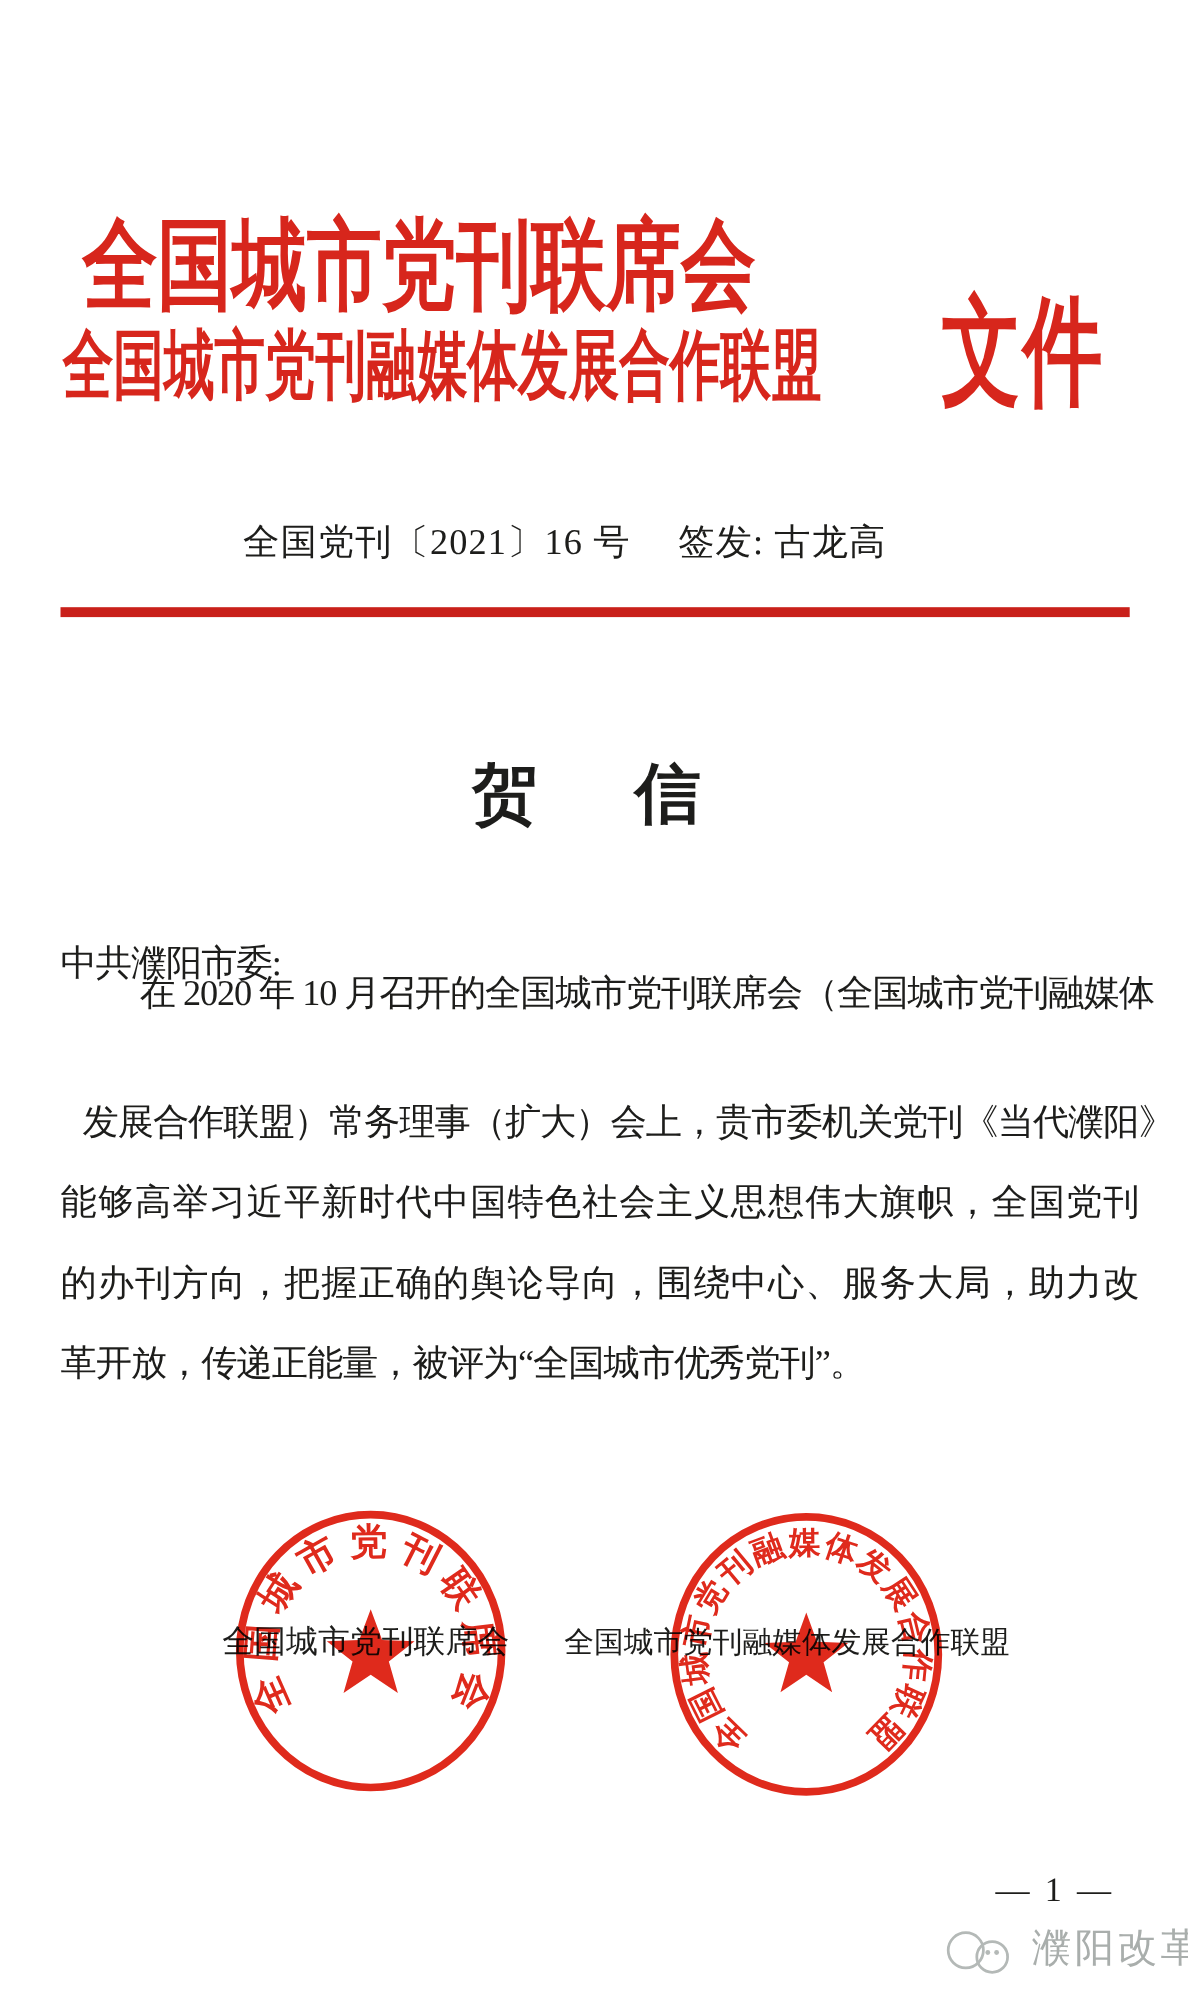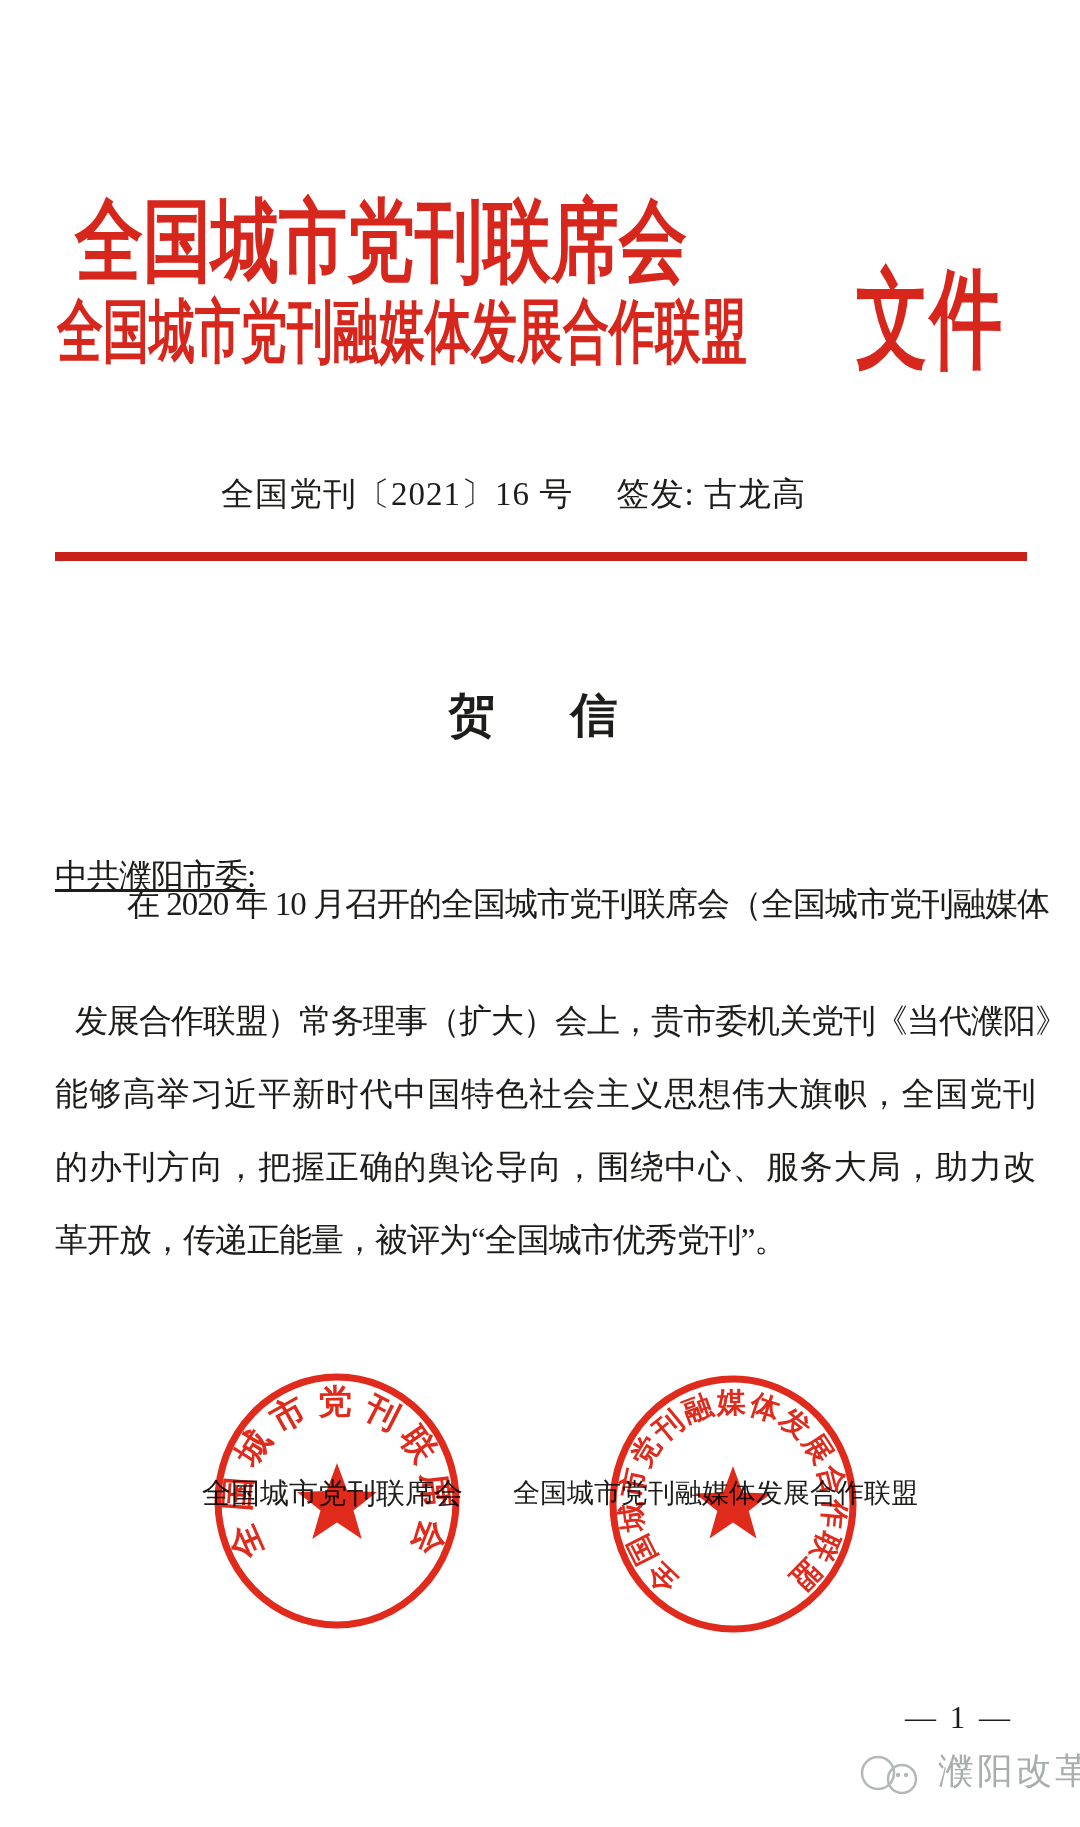--- a/index.html
+++ b/index.html
@@ -13,21 +13,21 @@
   .org1{left:75px;top:196px;font-size:68px;font-weight:700;color:#d7261c;
         transform:scaleY(1.33);transform-origin:0 0;letter-spacing:0;}
   .org2{left:57px;top:298px;font-size:46px;font-weight:700;color:#d7261c;
         transform:scaleY(1.5);transform-origin:0 0;}
   .doctype{left:856px;top:266px;font-size:72px;font-weight:700;color:#d7261c;
         transform:scaleY(1.5);transform-origin:0 0;letter-spacing:2px;}
   .docnum{left:221px;top:478px;font-size:33px;letter-spacing:1px;}
   .redrule{left:55px;top:552px;width:972px;height:9px;background:#c9201a;}
 
   
-  .title{left:0;top:692px;width:1080px;text-align:center;font-size:47px;
+  .title{left:0;top:692px;width:1080px;text-align:center;font-size:60px;
         font-weight:700;letter-spacing:14px;}
 
   
   .bline{left:55px;font-size:33px;letter-spacing:-1px;line-height:40px;}
   .indent{padding-left:72px;}
   .just{width:980px;text-align:justify;text-align-last:justify;text-justify:inter-character;}
 
   
   .sigL{left:202px;top:1479px;font-size:29px;}
   .sigR{left:513px;top:1480px;font-size:27px;}
@@ -48,21 +48,21 @@
 <div id="page">
 
   <div class="abs org1">全国城市党刊联席会</div>
   <div class="abs org2">全国城市党刊融媒体发展合作联盟</div>
   <div class="abs doctype">文件</div>
   <div class="abs docnum">全国党刊〔2021〕16 号　 签发: 古龙高</div>
   <div class="abs redrule"></div>
 
   <div class="abs title">贺　信</div>
 
-  <div class="abs bline" style="top:856px;text-decoration:underline;">中共濮阳市委:</div>
+  <div class="abs bline" style="top:856px;">中共濮阳市委:</div>
   <div class="abs bline indent" style="top:884px;">在 2020 年 10 月召开的全国城市党刊联席会（全国城市党刊融媒体</div>
   <div class="abs bline just" style="top:1001px;margin-left:20px;">发展合作联盟）常务理事（扩大）会上，贵市委机关党刊《当代濮阳》</div>
   <div class="abs bline just" style="top:1074px;">能够高举习近平新时代中国特色社会主义思想伟大旗帜，全国党刊</div>
   <div class="abs bline just" style="top:1147px;">的办刊方向，把握正确的舆论导向，围绕中心、服务大局，助力改</div>
   <div class="abs bline" style="top:1220px;text-align:right;">革开放，传递正能量，被评为“全国城市优秀党刊”。</div>
 
   <div class="abs sigL">全国城市党刊联席会</div>
   <div class="abs sigR">全国城市党刊融媒体发展合作联盟</div>
 
   <svg class="seal" style="left:205px;top:1365px;" width="264" height="272" viewBox="-132 -136 264 272">

